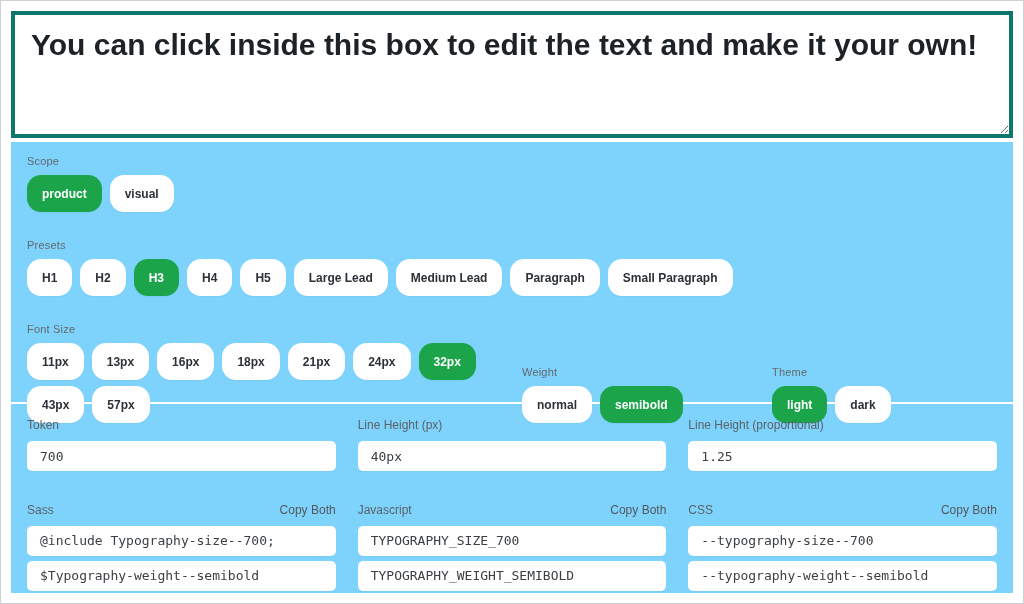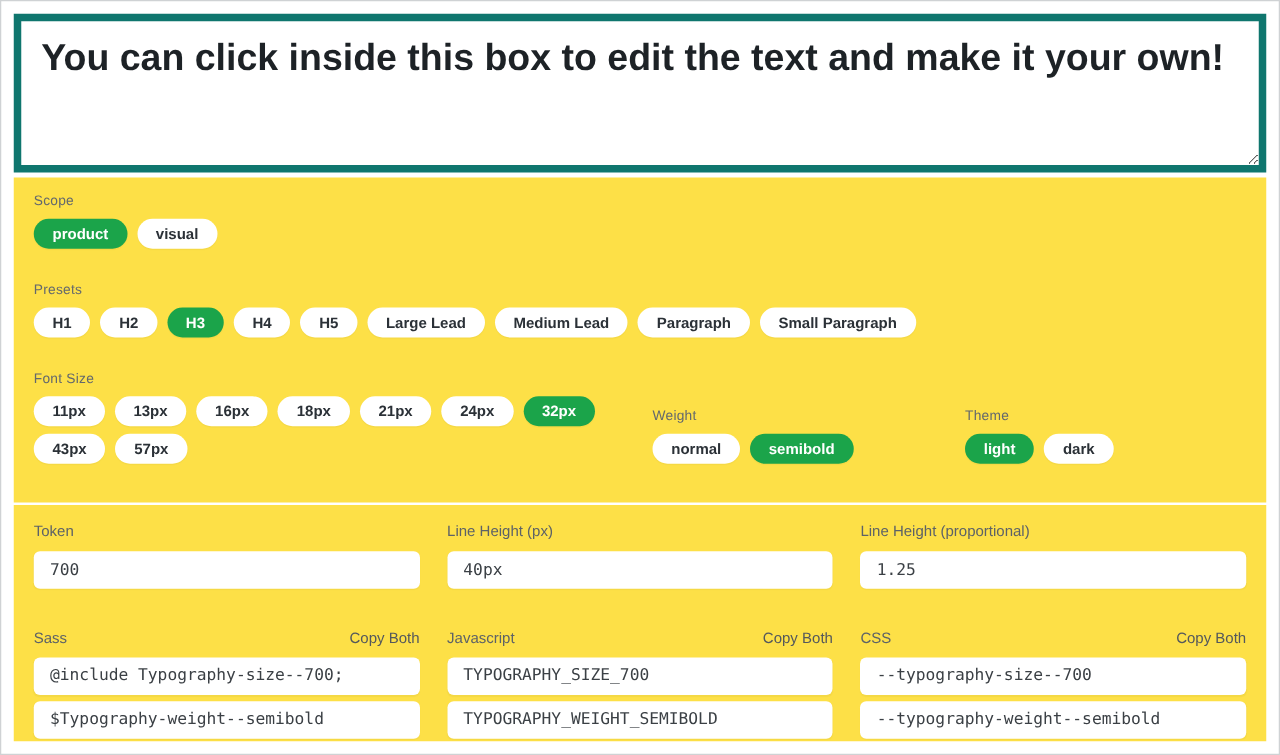--- a/index.html
+++ b/index.html
@@ -11,35 +11,35 @@
     border: 1px solid #cfd2d4;
     overflow: hidden;
   }
   .page { padding: 10px; }
 
   
   .preview-box {
     display: block;
     width: 1002px;
     height: 127px;
-    border: 6px solid #0f766e;
+    border: 4px solid #0f766e;
     background: #ffffff;
     resize: both;
     padding: 10px 16px;
     font-family: "Liberation Sans", sans-serif;
     font-size: 30px;
     font-weight: 700;
     line-height: 40px;
     color: #1d2226;
     outline: none;
   }
 
   
   .panel {
-    background: #fde047;
+    background: #7dd3fc;
     width: 1002px;
   }
   .panel-controls {
     margin-top: 4px;
     height: 260px;
     padding: 13px 16px;
   }
   .panel-outputs {
     margin-top: 2px;
     height: 189px;
@@ -58,21 +58,21 @@
 
   .pill-row { margin-top: 8px; display: flex; flex-wrap: wrap; }
   .pill {
     appearance: none;
     border: none;
     background: #ffffff;
     color: #2b3137;
     font-family: "Liberation Sans", sans-serif;
     font-size: 12px;
     font-weight: 700;
-    height: 24px;
+    height: 37px;
     padding: 0 15px;
     border-radius: 14px;
     margin: 0 8px 6px 0;
     cursor: pointer;
     box-shadow: 0 1px 1px rgba(0,0,0,0.04);
     white-space: nowrap;
   }
   .pill.active {
     background: var(--accent, #1ba44a);
     color: #ffffff;

